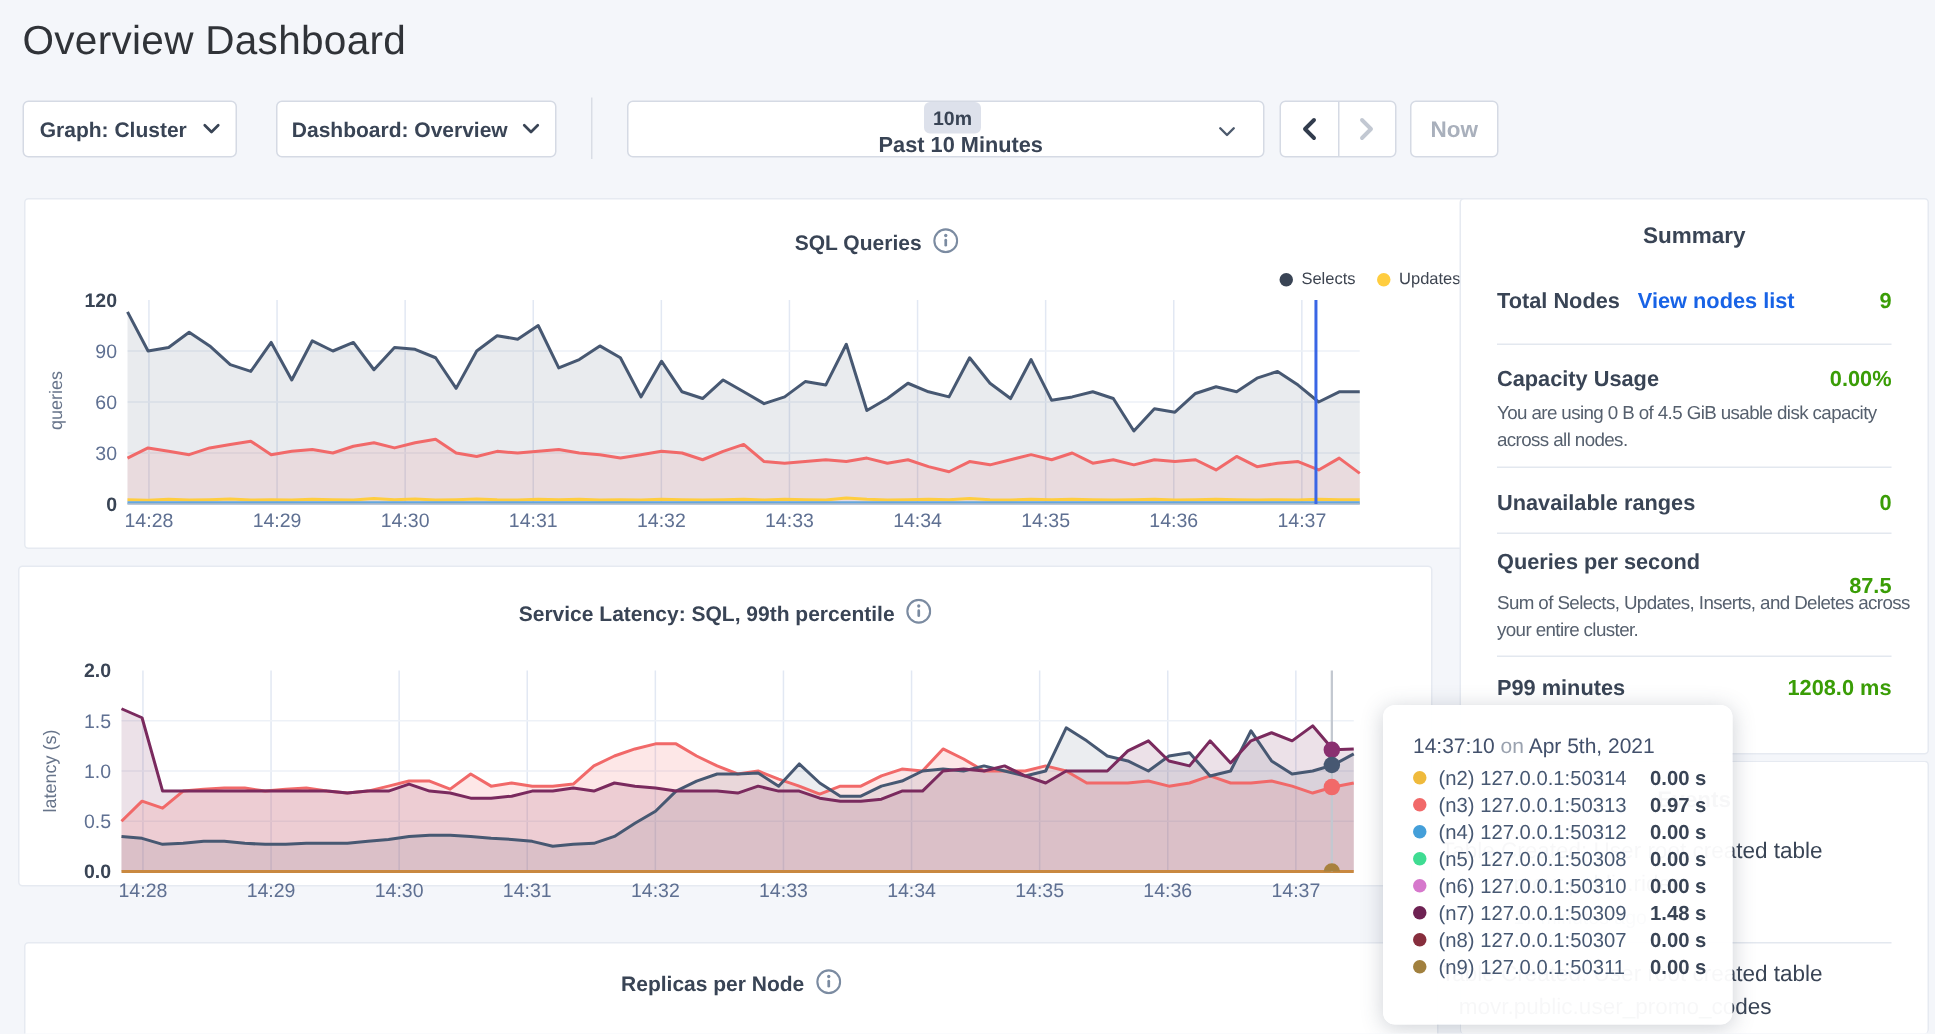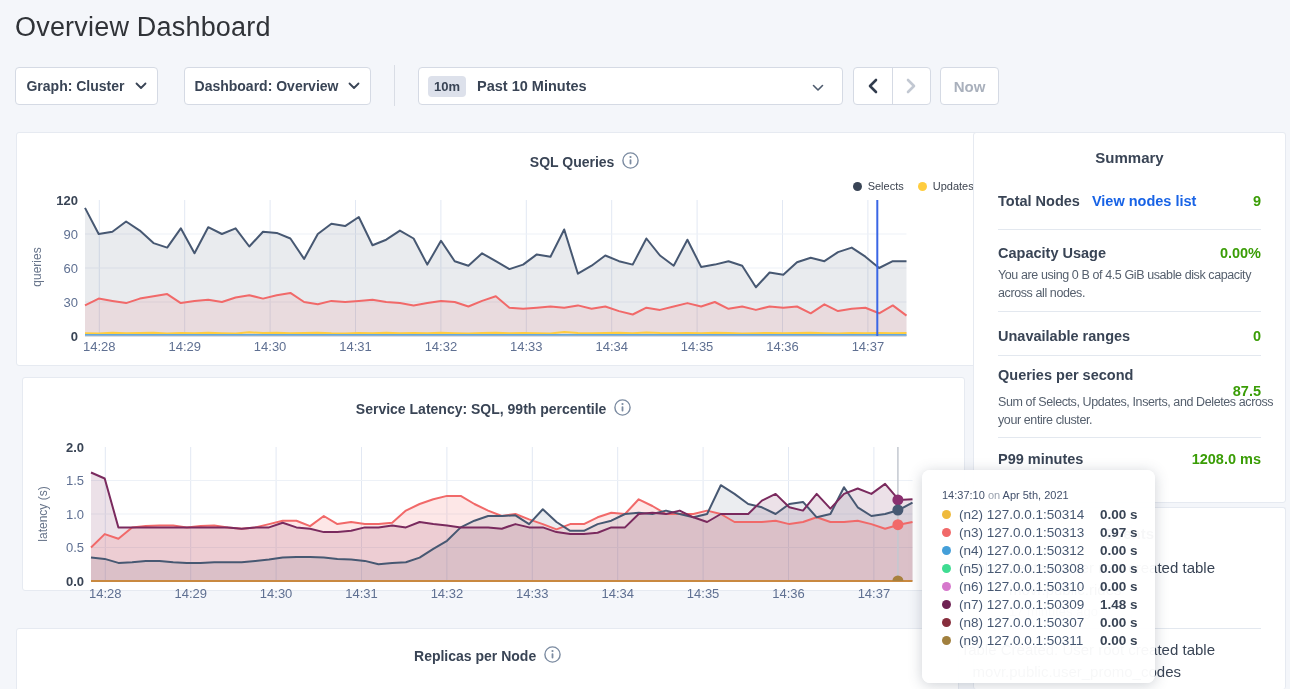--- a/index.html
+++ b/index.html
@@ -23,21 +23,21 @@
 <div class="abs" style="left:15px;top:12px;font-size:27px;color:#303338;letter-spacing:0.2px;">Overview Dashboard</div>
 
 <div class="btn" style="left:15px;top:67px;width:143px;height:38px;">Graph:&nbsp;Cluster<svg width="12" height="8" viewBox="0 0 12 8" style="margin-left:10px">
       <path d="M1.5 1.5 L6 6 L10.5 1.5" fill="none" stroke="#394455" stroke-width="1.8" stroke-linecap="round" stroke-linejoin="round"></path>
     </svg></div>
 <div class="btn" style="left:184px;top:67px;width:187px;height:38px;">Dashboard:&nbsp;Overview<svg width="12" height="8" viewBox="0 0 12 8" style="margin-left:10px">
       <path d="M1.5 1.5 L6 6 L10.5 1.5" fill="none" stroke="#394455" stroke-width="1.8" stroke-linecap="round" stroke-linejoin="round"></path>
     </svg></div>
 <div class="abs" style="left:394px;top:65px;width:1px;height:41px;background:#d9dde5;"></div>
 
-<div class="btn" style="left:418px;top:67px;width:425px;height:38px;justify-content:flex-start;padding-left:9px;">
+<div class="btn" style="left:418px;top:67px;width:425px;height:38px;justify-content:center;padding-left:9px;flex-direction:column;">
   <span style="background:#dde1eb;border-radius:4px;font-size:13px;padding:3px 6px;color:#394455;">10m</span>
   <span style="margin-left:11px;font-size:14.5px;">Past 10 Minutes</span>
   <svg width="12" height="8" viewBox="0 0 12 8" style="position:absolute;right:18px;top:16px;">
       <path d="M1.5 1.5 L6 6 L10.5 1.5" fill="none" stroke="#4d5a6d" stroke-width="1.6" stroke-linecap="round" stroke-linejoin="round"></path>
     </svg>
 </div>
 
 <div class="abs" style="left:853px;top:67px;width:78px;height:38px;background:#fff;border:1px solid #d5dae4;border-radius:4px;display:flex;">
   <div style="flex:1;display:flex;align-items:center;justify-content:center;border-right:1px solid #d5dae4;">
     <svg width="11" height="16" viewBox="0 0 11 16">
@@ -98,21 +98,21 @@
 <text x="24" y="134" text-anchor="middle" font-size="12" fill="#67748a" transform="rotate(-90 24 134)">queries</text>
 </svg></div>
   <div class="abs" style="top:47px;right:50px;display:flex;align-items:center;font-size:11px;color:#3d4450;">
     <span class="dot" style="background:#394455;margin-right:6px;"></span>Selects
     <span class="dot" style="background:#ffcd3f;margin:0 6px 0 14px;"></span>Updates
     <span class="dot" style="background:#f16969;margin:0 6px 0 14px;"></span>Inserts
     <span class="dot" style="background:#3f9fd8;margin:0 6px 0 14px;"></span>Deletes
   </div>
 </div>
 
-<div class="card" style="left:22px;top:377px;width:943px;height:214px;">
+<div class="card" style="left:12px;top:377px;width:943px;height:214px;">
   <div class="ctitle" style="top:21px;"><span style="vertical-align:middle;">Service Latency: SQL, 99th percentile</span>&nbsp;&nbsp;<svg width="17" height="17" viewBox="0 0 17 17" style="vertical-align:-3.5px">
         <circle cx="8.5" cy="8.5" r="7.6" fill="none" stroke="#7b8ba1" stroke-width="1.4"></circle>
         <circle cx="8.5" cy="5" r="1.1" fill="#7b8ba1"></circle>
         <rect x="7.6" y="7.2" width="1.8" height="5.2" rx="0.9" fill="#7b8ba1"></rect>
       </svg></div>
   <div class="abs" style="left:0;top:0;"><svg width="943" height="239" viewBox="0 0 943 239">
 <line x1="82.3" y1="69.0" x2="82.3" y2="203.0" stroke="#e2e8f3" stroke-width="1"></line>
 <line x1="167.7" y1="69.0" x2="167.7" y2="203.0" stroke="#e2e8f3" stroke-width="1"></line>
 <line x1="253.1" y1="69.0" x2="253.1" y2="203.0" stroke="#e2e8f3" stroke-width="1"></line>
 <line x1="338.5" y1="69.0" x2="338.5" y2="203.0" stroke="#e2e8f3" stroke-width="1"></line>
@@ -200,21 +200,21 @@
   <div class="ctitle" style="top:17px;font-size:15px;">Events</div>
   <div class="abs" style="right:70px;top:51px;text-align:right;font-size:15px;color:#394455;white-space:nowrap;">Table Created: User root created table</div>
   <div class="abs" style="left:35px;top:73px;font-size:15px;color:#394455;white-space:nowrap;">movr.public.rides</div>
   <div class="abs" style="left:35px;top:96px;font-size:13px;color:#8b95a3;">17 minutes ago</div>
   <div class="sdiv" style="top:120px;"></div>
   <div class="abs" style="right:70px;top:133px;text-align:right;font-size:15px;color:#394455;white-space:nowrap;">Table Created: User root created table</div>
   <div class="abs" style="right:104px;top:155px;text-align:right;font-size:15px;color:#394455;white-space:nowrap;">movr.public.user_promo_codes</div>
 </div>
 
 <div class="abs" style="left:922px;top:470px;width:233px;height:213px;background:rgba(255,255,255,0.96);border-radius:8px;box-shadow:0 2px 14px rgba(60,70,90,0.25);padding:19px 0 0 20px;">
-  <div style="font-size:11px;color:#42506b;margin-bottom:4px;">14:37:10 <span style="color:#9aa2af;">on</span> Apr 5th, 2021</div>
+  <div style="font-size:14px;color:#42506b;margin-bottom:4px;">14:37:10 <span style="color:#9aa2af;">on</span> Apr 5th, 2021</div>
   <div class="tt-row">
       <span class="dot" style="background:#efba3c;"></span>
       <span class="tt-name">(n2) 127.0.0.1:50314</span>
       <b style="color:#394455;">0.00 s</b>
     </div>
   <div class="tt-row">
       <span class="dot" style="background:#f16969;"></span>
       <span class="tt-name">(n3) 127.0.0.1:50313</span>
       <b style="color:#394455;text-align:center;">0.97 s</b>
     </div>

